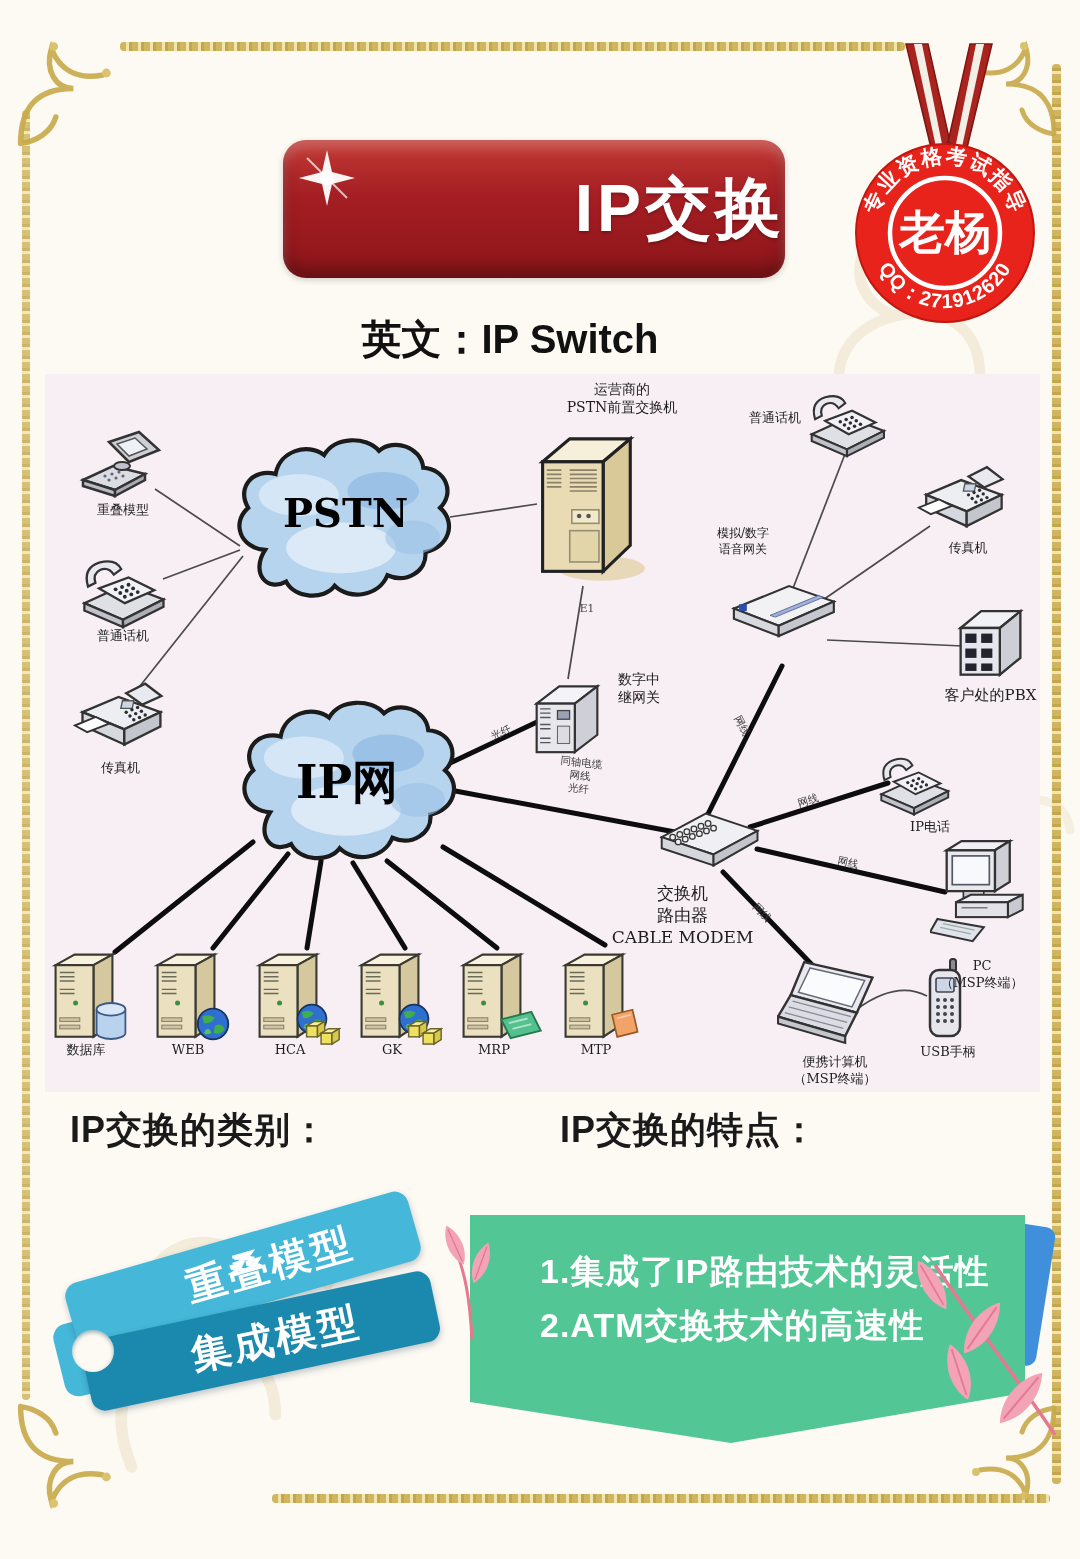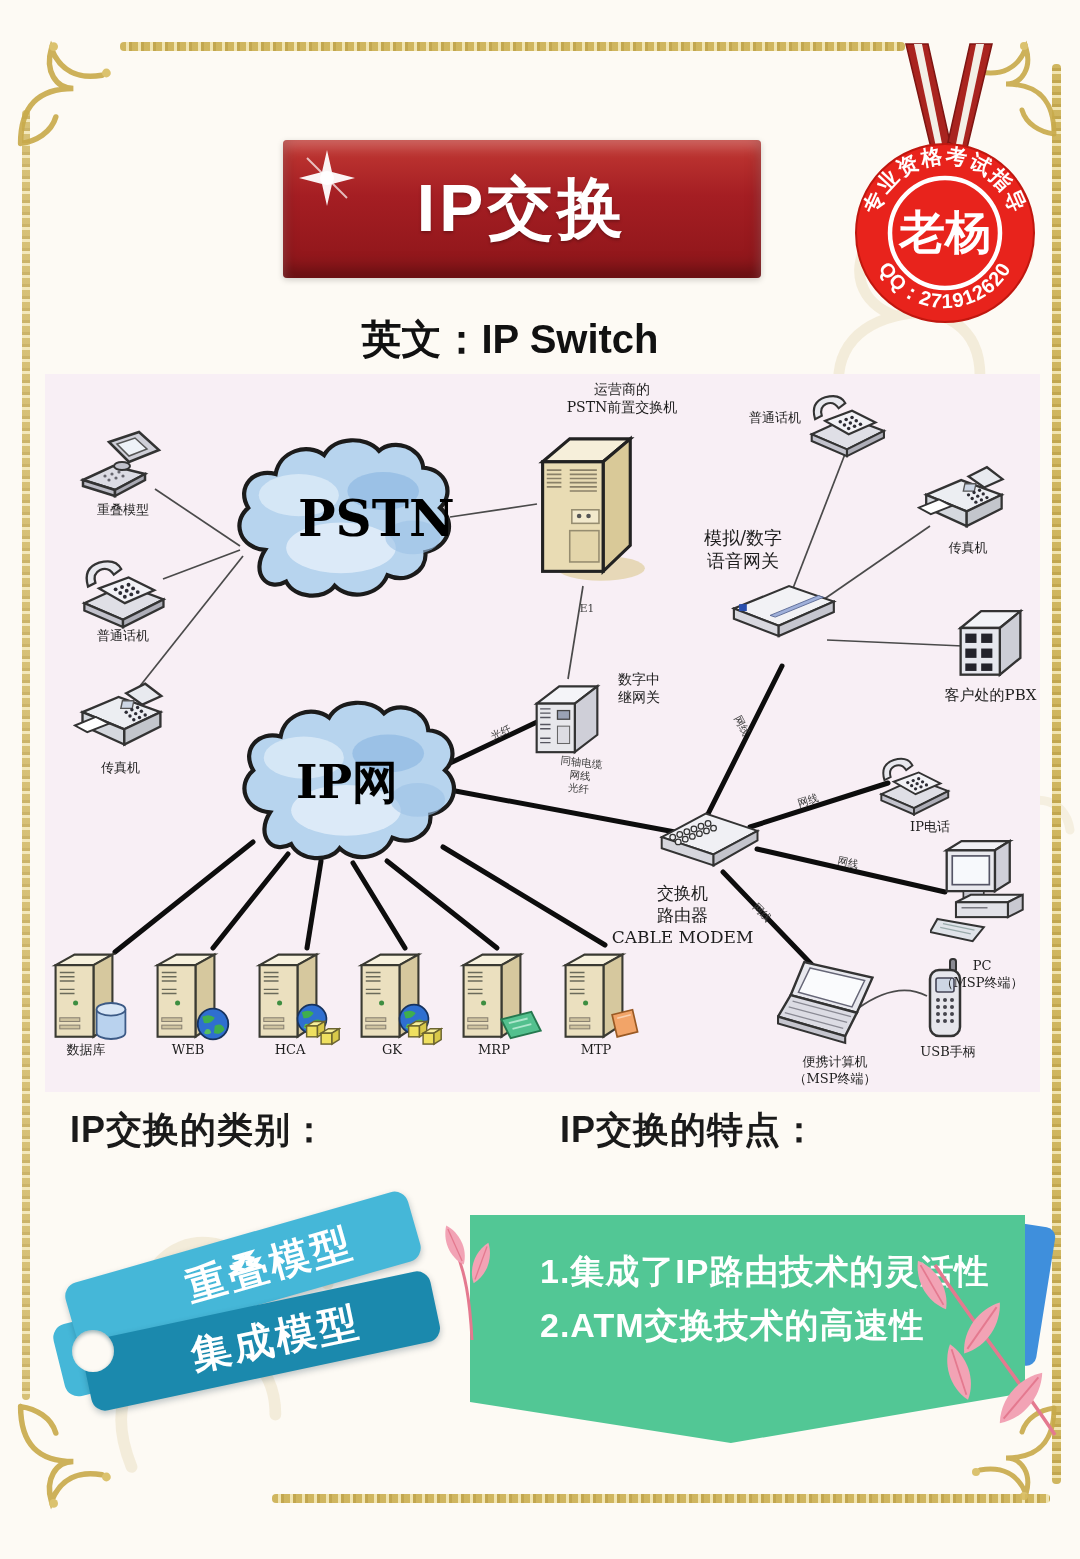--- a/index.html
+++ b/index.html
@@ -6,24 +6,24 @@
   body{width:1080px;height:1559px;background:#fdfaf4;font-family:"Liberation Sans","DejaVu Sans",sans-serif;}
   #poster{position:relative;width:1080px;height:1559px;overflow:hidden;background:#fdfaf4;}
 
   
   .chain{position:absolute;background:repeating-linear-gradient(90deg,#cdb257 0 6px,#f0e3ad 6px 9px,#bfa246 9px 12px);border-radius:4px;opacity:.95;}
   .chain.v{background:repeating-linear-gradient(0deg,#cdb257 0 6px,#f0e3ad 6px 9px,#bfa246 9px 12px);}
   .flourish{position:absolute;opacity:.9;}
   .bg-swirl{position:absolute;opacity:.45;}
 
   
-  .banner{position:absolute;left:283px;top:140px;width:478px;height:138px;border-radius:4px;
+  .banner{position:absolute;left:283px;top:140px;width:478px;height:138px;border-radius:23px;
     background:linear-gradient(180deg,#c23a34 0%,#a51e23 40%,#8c1519 100%);
     box-shadow:inset 0 8px 12px rgba(255,255,255,.22),inset 0 -10px 16px rgba(0,0,0,.28),0 2px 6px rgba(0,0,0,.18);
-    display:flex;align-items:center;justify-content:center;}
+    display:flex;align-items:center;justify-content:flex-end;padding-left:24px;}
   .banner-title{color:#fff;font-size:66px;font-weight:bold;letter-spacing:4px;text-shadow:0 2px 3px rgba(0,0,0,.25);}
   .sparkle{position:absolute;left:10px;top:2px;}
   .subtitle{position:absolute;left:280px;top:312px;width:460px;text-align:center;font-size:40px;font-weight:bold;color:#111;}
 
   
   .stamp{position:absolute;left:848px;top:38px;width:200px;height:292px;z-index:30;}
 
   
   .diagram{position:absolute;left:45px;top:374px;width:995px;height:718px;background:#f8eff5;}
   .diagram svg.lines{position:absolute;left:0;top:0;}
@@ -401,21 +401,21 @@
 光纤</div>
   <div class="llabel" style="left:682px;top:345px;width:30px;transform:rotate(62deg)">网线</div>
   <div class="llabel" style="left:748px;top:420px;width:30px;transform:rotate(-17deg)">网线</div>
   <div class="llabel" style="left:788px;top:482px;width:30px;transform:rotate(12deg)">网线</div>
   <div class="llabel" style="left:702px;top:532px;width:30px;transform:rotate(45deg)">网线</div>
 
   <div class="node" style="left:180px;top:55px;width:232px;height:185px">
     <svg width="232" height="185" viewBox="0 0 220 170">
           <use href="#sym-cloud"></use>
         </svg>
-    <div class="cloudtext" style="left:73px;top:60px;font-size:50px">PSTN</div>
+    <div class="cloudtext" style="left:58px;top:60px;font-size:40px">PSTN</div>
   </div>
   <div class="node" style="left:185px;top:320px;width:232px;height:180px">
     <svg width="232" height="180" viewBox="0 0 220 170">
           <use href="#sym-cloud"></use>
         </svg>
     <div class="cloudtext" style="left:66px;top:58px;font-size:46px">IP网</div>
   </div>
 
   <div class="node" style="left:28px;top:50px"><svg width="100" height="80" viewBox="0 0 100 80">
           <use href="#sym-flipphone"></use>
@@ -517,21 +517,21 @@
 
   <div class="nlabel" style="left:28px;top:128px;width:100px">重叠模型</div>
   <div class="nlabel" style="left:28px;top:254px;width:100px">普通话机</div>
   <div class="nlabel" style="left:28px;top:386px;width:95px">传真机</div>
   <div class="nlabel" style="left:452px;top:6px;width:250px;font-size:14px">运营商的
 PSTN前置交换机</div>
   <div class="nlabel" style="left:562px;top:296px;width:64px;font-size:14px">数字中
 继网关</div>
   <div class="nlabel" style="left:694px;top:36px;width:72px">普通话机</div>
   <div class="nlabel" style="left:888px;top:166px;width:70px">传真机</div>
-  <div class="nlabel" style="left:648px;top:152px;width:100px;font-size:18px">模拟/数字
+  <div class="nlabel" style="left:648px;top:152px;width:100px;font-size:12px">模拟/数字
 语音网关</div>
   <div class="nlabel" style="left:898px;top:312px;width:95px;font-size:15px">客户处的PBX</div>
   <div class="nlabel" style="left:560px;top:508px;width:155px;font-size:17px">交换机
 路由器
 CABLE MODEM</div>
   <div class="nlabel" style="left:845px;top:445px;width:80px">IP电话</div>
   <div class="nlabel" style="left:882px;top:584px;width:110px">PC
 （MSP终端）</div>
   <div class="nlabel" style="left:730px;top:680px;width:120px">便携计算机
 （MSP终端）</div>

